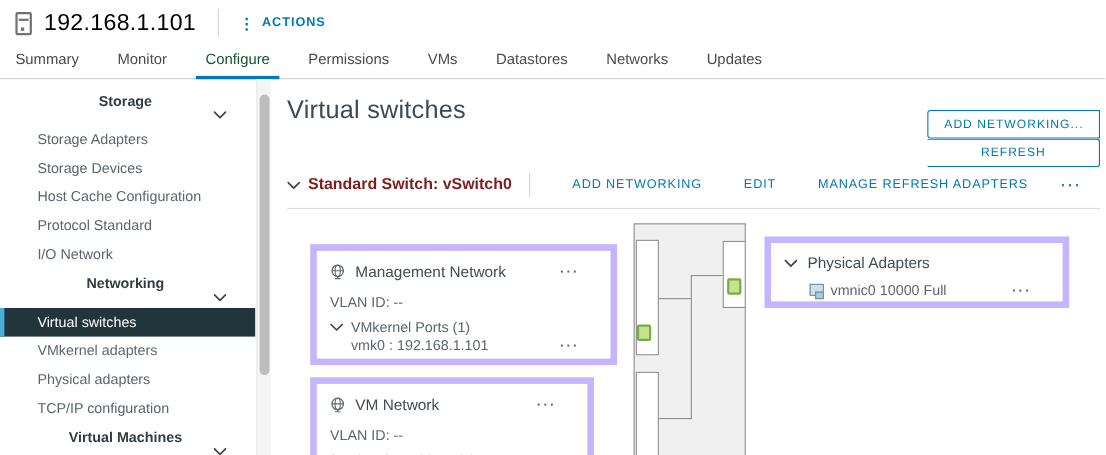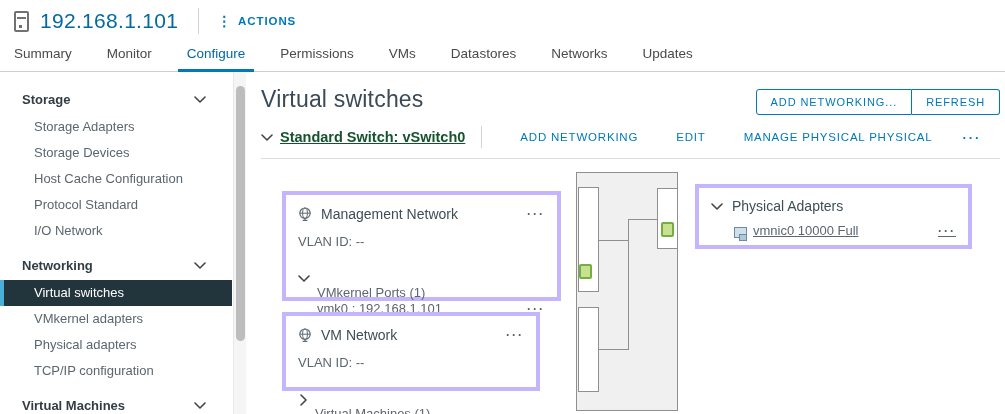--- a/index.html
+++ b/index.html
@@ -7,71 +7,71 @@
   body {
     width:1005px; height:414px; overflow:hidden;
     font-family:"Liberation Sans", sans-serif;
     color:#454545; background:#fff;
   }
   
   .app-header { display:flex; align-items:center; height:42px; padding:0 14px; }
   .host-icon { position:relative; width:15px; height:21px; border:2px solid #717171; border-radius:2px; }
   .host-icon::before { content:""; position:absolute; left:1px; right:1px; top:4px; height:2px; background:#717171; }
   .host-icon::after { content:""; position:absolute; left:3px; bottom:2px; width:3px; height:3px; background:#717171; }
-  .host-title { font-size:21px; color:#0369a1; margin-left:11px; letter-spacing:.3px; }
+  .host-title { font-size:21px; color:#000000; margin-left:11px; letter-spacing:.3px; }
   .hdr-divider { width:1px; height:26px; background:#d4d4d4; margin:0 18px 0 20px; }
   .actions-btn { display:flex; align-items:center; gap:6px; color:#0079b8; font-size:11.5px; font-weight:bold; letter-spacing:.9px; cursor:pointer; }
   .actions-dots { font-size:14px; font-weight:bold; line-height:1; }
   
   .tabbar { display:flex; align-items:flex-end; gap:35px; padding:0 14px; height:30px; border-bottom:1px solid #cfcfcf; }
   .tab { position:relative; font-size:13.5px; color:#4a4a4a; padding-bottom:10px; cursor:pointer; white-space:nowrap; }
-  .tab.active { color:#0369a1; }
+  .tab.active { color:#14532d; }
   .tab.active::after { content:""; position:absolute; left:-9px; right:-9px; bottom:-1px; height:3px; background:#0079b8; }
   
   .body { display:flex; height:342px; }
   .sidebar { position:relative; width:246px; flex-shrink:0; padding-top:12px; }
   .sb-scroll { position:absolute; top:0; right:0; bottom:0; width:13px; background:#f5f5f5; border-left:1px solid #e8e8e8; }
   .sb-thumb { position:absolute; top:14px; left:2px; width:9px; height:255px; border-radius:5px; background:#bdbdbd; }
-  .nav-section-header { display:flex; align-items:center; height:30px; padding:0 26px 0 22px; margin-right:14px; font-size:13px; font-weight:bold; color:#313c44; cursor:pointer; }
+  .nav-section-header { display:flex; align-items:center; height:30px; padding:0 26px 0 22px; margin-right:14px; font-size:13px; font-weight:bold; color:#313c44; cursor:pointer;flex-direction:column; }
   .nav-section-header .chev { margin-left:auto; }
   .nav-section + .nav-section { margin-top:6px; }
   .nav-item { height:26px; line-height:26px; padding-left:34px; margin-right:14px; font-size:13px; color:#5b666e; cursor:pointer; white-space:nowrap; }
   .nav-item.selected { background:#22343c; color:#fff; border-left:4px solid #49afd9; padding-left:30px; }
   
   .content { flex:1; padding:12px 5px 0 13px; position:relative; overflow:hidden; }
   .content-header { display:flex; justify-content:space-between; align-items:flex-start; }
   .page-title { font-size:23px; font-weight:400; color:#3b4a56; margin:2px 0 8px 2px; letter-spacing:.2px; }
-  .btn-group { display:flex; margin-top:5px; }
+  .btn-group { display:flex; margin-top:16px;flex-direction:column; }
   .btn { height:26px; background:#fff; border:1px solid #0079b8; color:#0079b8; font-family:inherit; font-size:11px; font-weight:500; letter-spacing:.9px; padding:0 14px; cursor:pointer; }
   .btn.first { border-radius:3px 0 0 3px; }
   .btn.last { border-radius:0 3px 3px 0; border-left:none; }
   .switch-toolbar { display:flex; align-items:center; height:28px; margin-top:2px; margin-left:2px; }
-  .switch-title { color:#14532d; font-weight:bold; font-size:14.5px; margin-left:7px;text-decoration:underline; }
+  .switch-title { color:#7f1d1d; font-weight:bold; font-size:14.5px; margin-left:7px; }
   .tb-divider { width:1px; height:22px; background:#d4d4d4; margin:0 0 0 16px; }
   .tb-link { color:#0079b8; font-size:11.5px; letter-spacing:.8px; margin-left:38px; cursor:pointer; white-space:nowrap; }
   .tb-ellipsis { color:#0079b8; font-weight:bold; font-size:13px; letter-spacing:2px; margin-left:30px; cursor:pointer; }
   .rule { border:none; border-top:1px solid #dcdcdc; margin:7px 0 0 2px; }
   
   .diagram { position:relative; height:252px; }
-  .pg-box { position:absolute; border:4px solid #c4b5fd; background:#fff; padding:7px 12px 0 12px; }
+  .pg-box { position:absolute; border:6px solid #c4b5fd; background:#fff; padding:7px 28px 0 12px; }
   .pg-head { display:flex; align-items:center; height:24px; }
   .pg-title { font-size:14px; color:#3f4d56; margin-left:9px; }
   .ellipsis { margin-left:auto; color:#53606a; font-weight:bold; font-size:12px; letter-spacing:2px; cursor:pointer; }
   .pg-row { display:flex; align-items:center; font-size:13px; color:#5c6670; margin-top:8px; }
-  .pg-row .lbl { margin-left:7px;margin-top:28px; }
+  .pg-row .lbl { margin-left:7px; }
   .pg-row.indent { padding-left:19px; margin-top:1px; }
   .switch-block { position:absolute; left:317px; top:13px; width:102px; height:239px; background:#f0f0f0; border:1px solid #8f8f8f; }
   .port-slot { position:absolute; background:#fff; border:1px solid #8f8f8f; }
   .conn { position:absolute; background:#8f8f8f; }
   .port-chip { position:absolute; width:13px; height:15px; background:#c6e191; border:2px solid #74ae3e; border-radius:2px; }
   .nic-icon { position:relative; width:13px; height:11px; background:#cfe0ea; border:1px solid #6b8ca3; flex-shrink:0; }
   .nic-icon::after { content:""; position:absolute; right:-1px; bottom:-4px; width:6px; height:5px; background:#aec8d6; border:1px solid #6b8ca3; }
   .chev { display:inline-flex; flex-shrink:0; }
   .pa-head { display:flex; align-items:center; height:22px; }
-  .pa-row { display:flex; align-items:flex-end; font-size:13px; color:#5c6670; margin-top:6px; padding-left:23px;text-decoration:underline; }
+  .pa-row { display:flex; align-items:center; font-size:13px; color:#5c6670; margin-top:6px; padding-left:23px; }
   .pa-row .lbl { margin-left:6px; }
 </style>
 </head>
 <body>
 
 <svg width="0" height="0" style="position:absolute">
   <defs>
     <g id="chev-down">
         <polyline points="1,3 6,8 11,3" fill="none" stroke="#454545" stroke-width="1.6" stroke-linecap="round" stroke-linejoin="round"></polyline>
       </g>
@@ -168,21 +168,21 @@
     <div class="switch-toolbar">
       <span class="chev">
           <svg width="12" height="11">
             <use href="#chev-down"></use>
           </svg>
         </span>
       <span class="switch-title">Standard Switch: vSwitch0</span>
       <span class="tb-divider"></span>
       <span class="tb-link">ADD NETWORKING</span>
       <span class="tb-link">EDIT</span>
-      <span class="tb-link">MANAGE PHYSICAL PHYSICAL</span>
+      <span class="tb-link">MANAGE REFRESH ADAPTERS</span>
       <span class="tb-ellipsis">···</span>
     </div>
     <hr class="rule">
 
     <div class="diagram">
 
       <div class="switch-block"></div>
       <div class="conn" style="left:340px; top:81px; width:30px; height:1px;"></div>
       <div class="conn" style="left:369px; top:60px; width:1px; height:131px;"></div>
       <div class="conn" style="left:369px; top:60px; width:30px; height:1px;"></div>

